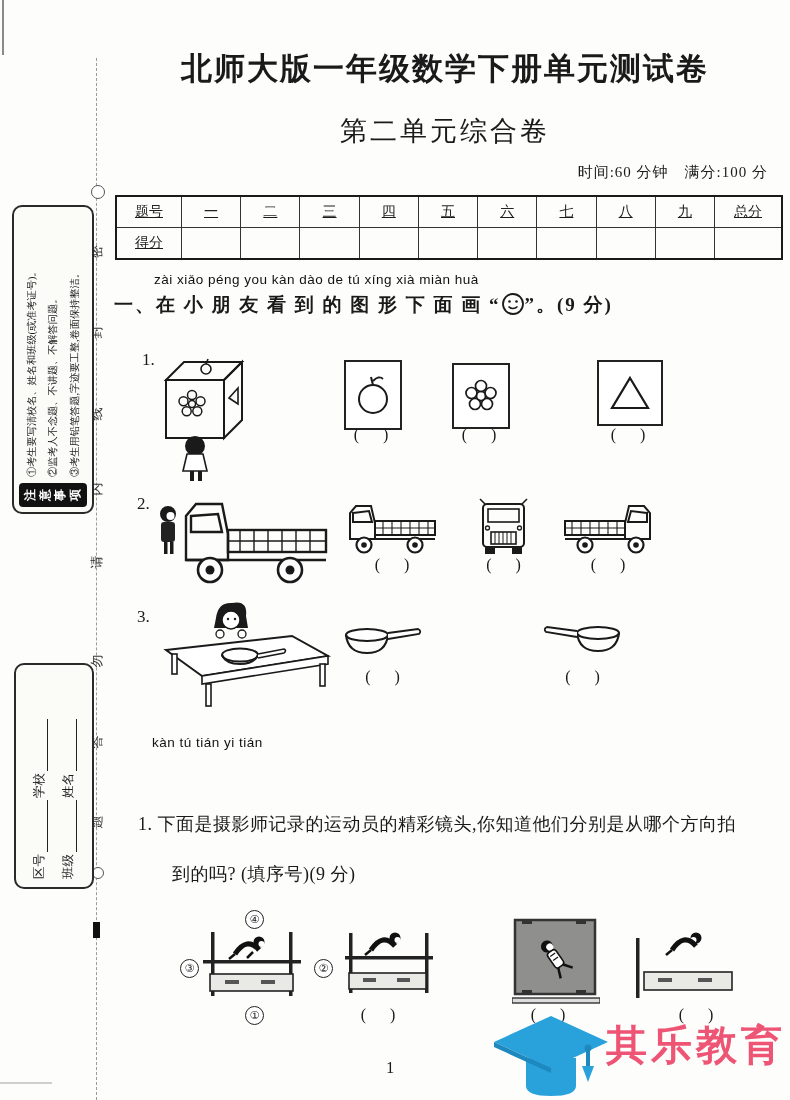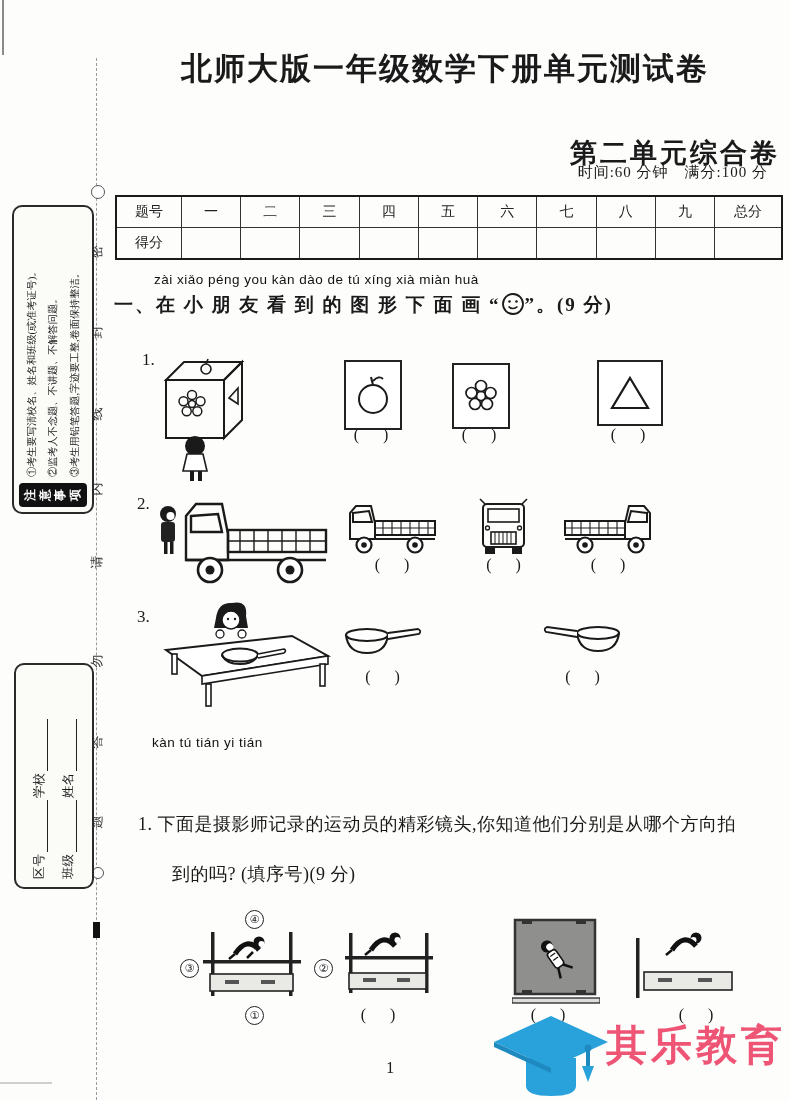--- a/index.html
+++ b/index.html
@@ -3,28 +3,28 @@
 <meta charset="utf-8">
 <style>
   html,body{margin:0;padding:0;background:#fff;}
   .page{position:relative;width:790px;height:1100px;background:#fdfdfc;overflow:hidden;
         font-family:"Liberation Sans","DejaVu Sans",sans-serif;color:#1a1a1a;}
   .serif{font-family:"Liberation Serif","DejaVu Serif",serif;}
   .abs{position:absolute;}
 
   
   .title{left:110px;right:10px;top:48px;text-align:center;font-size:31px;font-weight:bold;letter-spacing:2px;}
-  .subtitle{left:110px;right:10px;top:113px;text-align:right;font-size:27px;font-weight:bold;letter-spacing:3px;margin-top:22px;}
+  .subtitle{left:110px;right:10px;top:113px;text-align:center;font-size:27px;font-weight:normal;letter-spacing:3px;}
   .meta{left:120px;top:163px;width:648px;text-align:right;font-size:15px;letter-spacing:1px;}
 
   
   table.score{position:absolute;left:115px;top:195px;width:668px;border-collapse:collapse;table-layout:fixed;}
   table.score td{border:1px solid #333;height:28px;text-align:center;font-size:14px;
                  font-family:"Liberation Serif","DejaVu Serif",serif;color:#222;}
-  table.score{border:2.5px solid #1a1a1a;}
+  table.score{border:2.5px solid #1a1a1a;text-decoration:underline;}
   table.score td.lbl{width:62px;}
   table.score td.tot{width:64px;}
 
   
   .fold-line{left:96px;top:58px;bottom:0;width:0;border-left:1.5px dashed #9a9a9a;}
   .fold-char{left:88px;width:18px;text-align:center;font-size:13px;color:#333;transform:rotate(-90deg);}
   .ring{border:1.5px solid #555;border-radius:50%;background:#fff;}
   .tickmark{left:93px;top:922px;width:7px;height:16px;background:#111;}
   .edge-a{left:2px;top:0;width:2px;height:55px;background:#8a8a8a;}
   .edge-b{left:0;top:1082px;width:52px;height:2px;background:#cfcfcc;}

